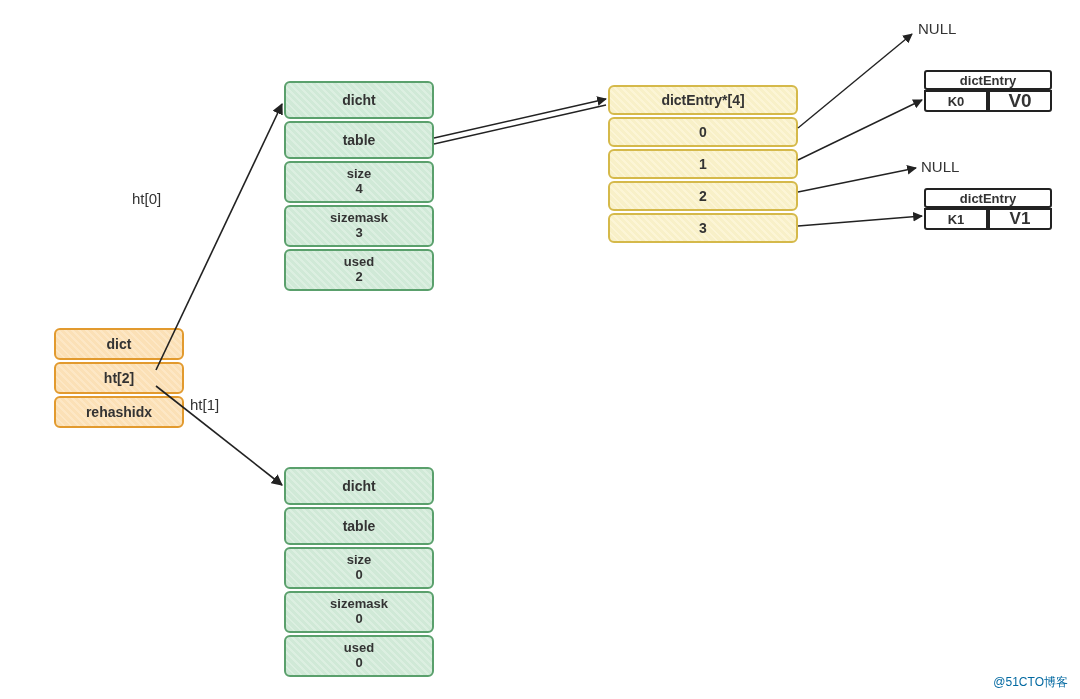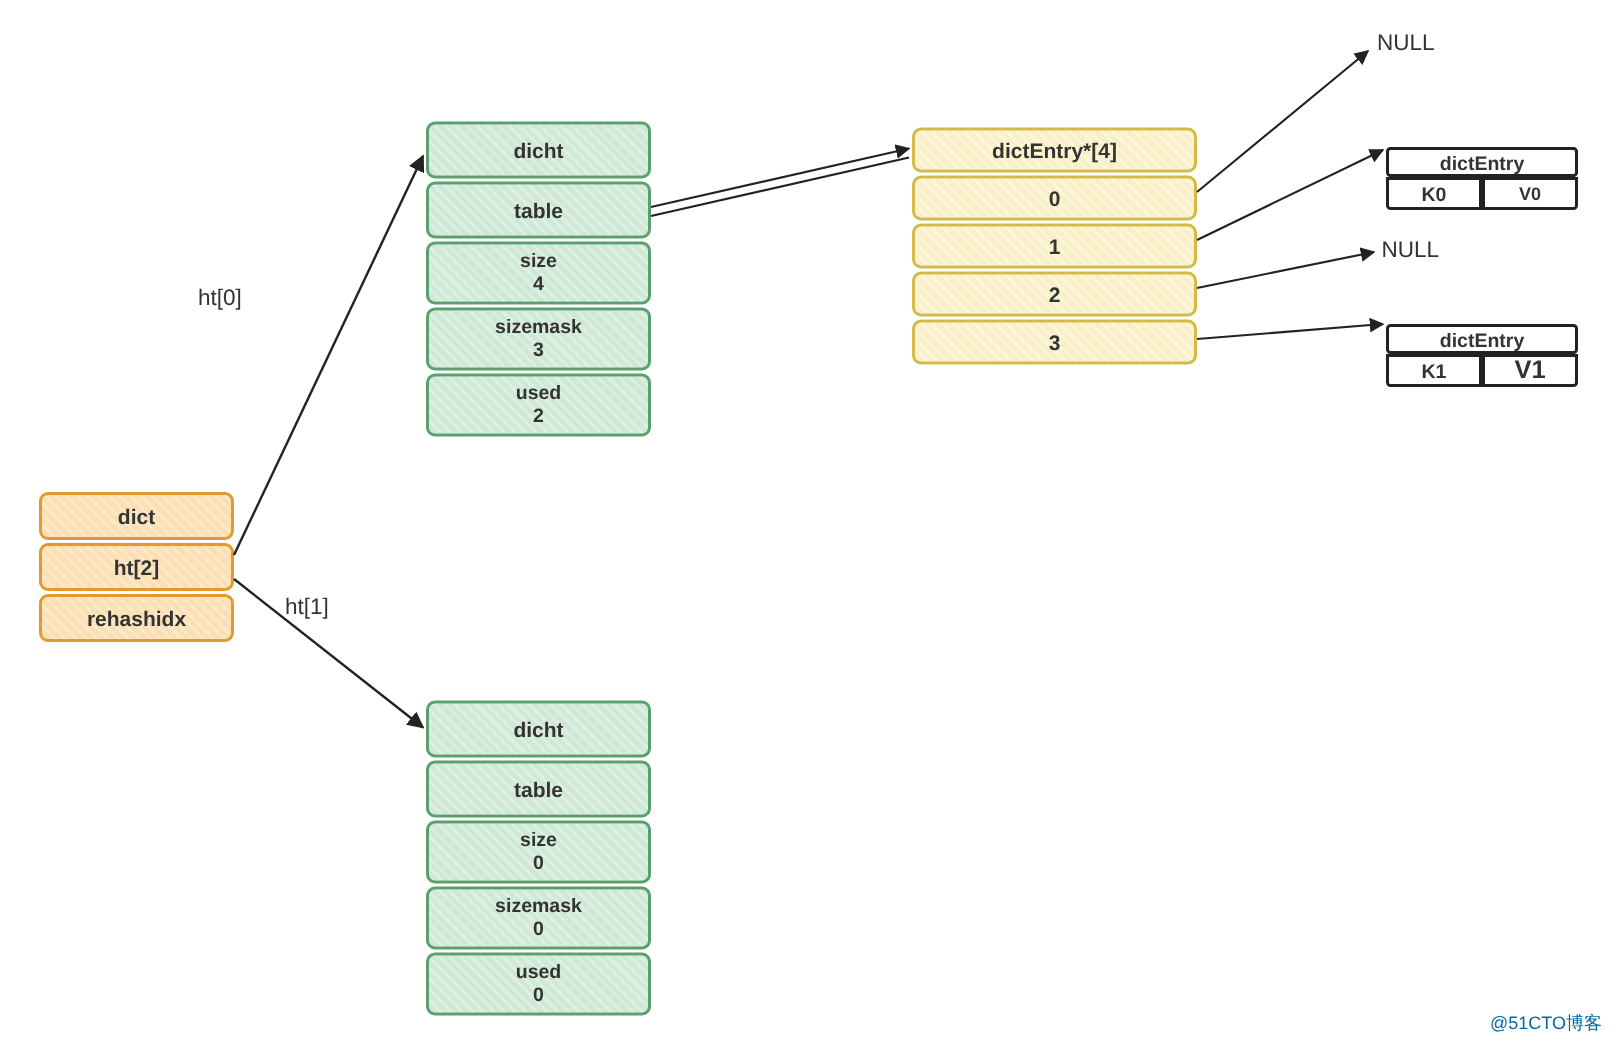--- a/index.html
+++ b/index.html
@@ -22,34 +22,34 @@
     display: flex;
     flex-direction: column;
     justify-content: center;
     align-items: center;
     font-weight: 600;
     border-radius: 6px;
   }
   .orange {
     background: repeating-linear-gradient(45deg, #fde7c5, #fde7c5 2px, #fbe0b6 2px, #fbe0b6 5px);
     border-color: #e29a2e;
+    margin-left: 28px;
   }
   .green {
     background: repeating-linear-gradient(45deg, #dcefe1, #dcefe1 2px, #d0e9d7 2px, #d0e9d7 5px);
     border-color: #5aa06c;
   }
   .yellow {
     background: repeating-linear-gradient(45deg, #fcf5d6, #fcf5d6 2px, #f8f0c8 2px, #f8f0c8 5px);
     border-color: #d5b94a;
   }
   .plain {
     background: #fff;
     border-color: #222;
     border-radius: 3px;
-    margin-top: 28px;
   }
   .sub { font-size: 13px; line-height: 1.15; }
   .label {
     position: absolute;
     font-weight: 400;
     font-size: 15px;
   }
   svg.arrows {
     position: absolute; left: 0; top: 0; width: 1080px; height: 699px;
     pointer-events: none;
@@ -138,21 +138,21 @@
 
   <div class="label" style="left:918px; top:20px;">NULL</div>
   <div class="label" style="left:921px; top:158px;">NULL</div>
 
   <div class="box plain" style="left:924px; top:70px; width:128px; height:20px; font-size:13px;">
     <span>dictEntry</span>
   </div>
   <div class="box plain" style="left:924px; top:90px; width:64px; height:22px; font-size:13px; border-radius:0 0 0 3px;">
     <span>K0</span>
   </div>
-  <div class="box plain" style="left:988px; top:90px; width:64px; height:22px; font-size:12px; border-radius:0 0 3px 0;">
+  <div class="box plain" style="left:988px; top:90px; width:64px; height:22px; font-size:19px; border-radius:0 0 3px 0;">
     <span>V0</span>
   </div>
 
   <div class="box plain" style="left:924px; top:188px; width:128px; height:20px; font-size:13px;">
     <span>dictEntry</span>
   </div>
   <div class="box plain" style="left:924px; top:208px; width:64px; height:22px; font-size:13px; border-radius:0 0 0 3px;text-align:center;">
     <span>K1</span>
   </div>
   <div class="box plain" style="left:988px; top:208px; width:64px; height:22px; font-size:17px; border-radius:0 0 3px 0;">

